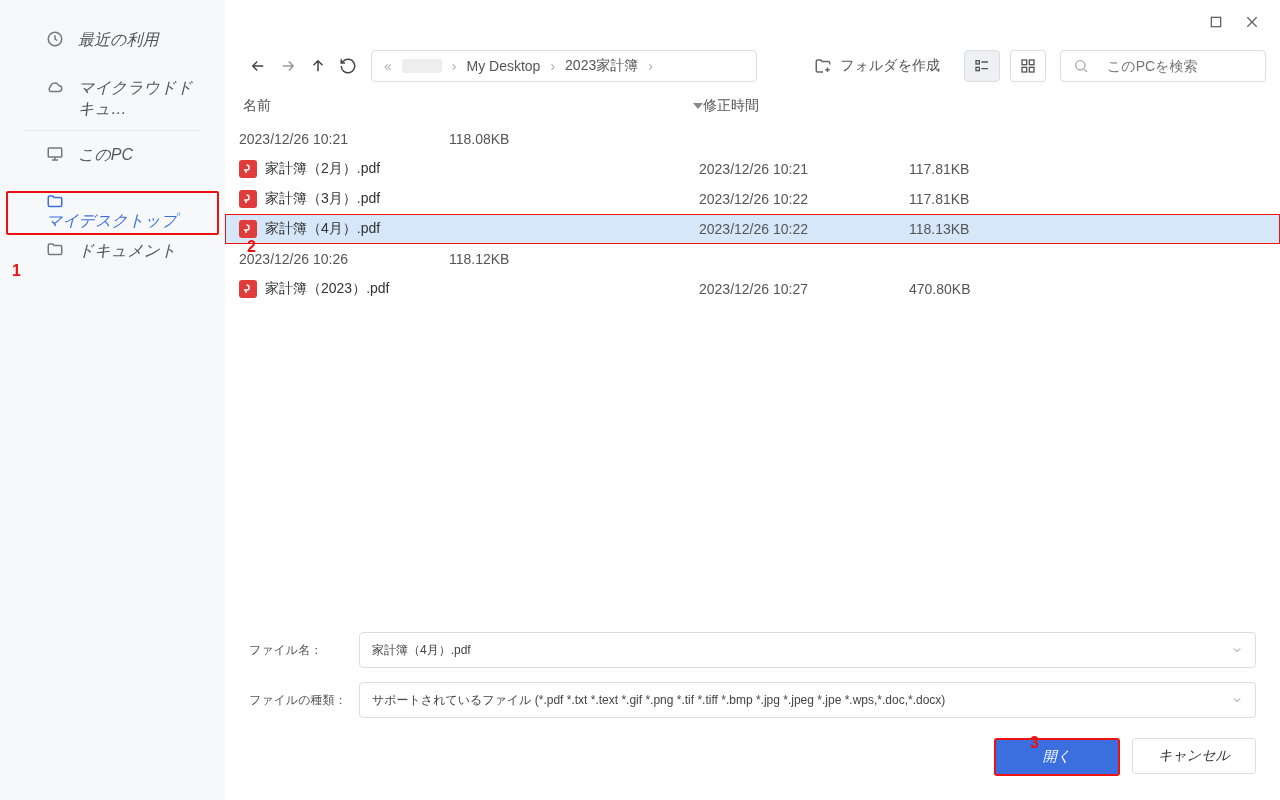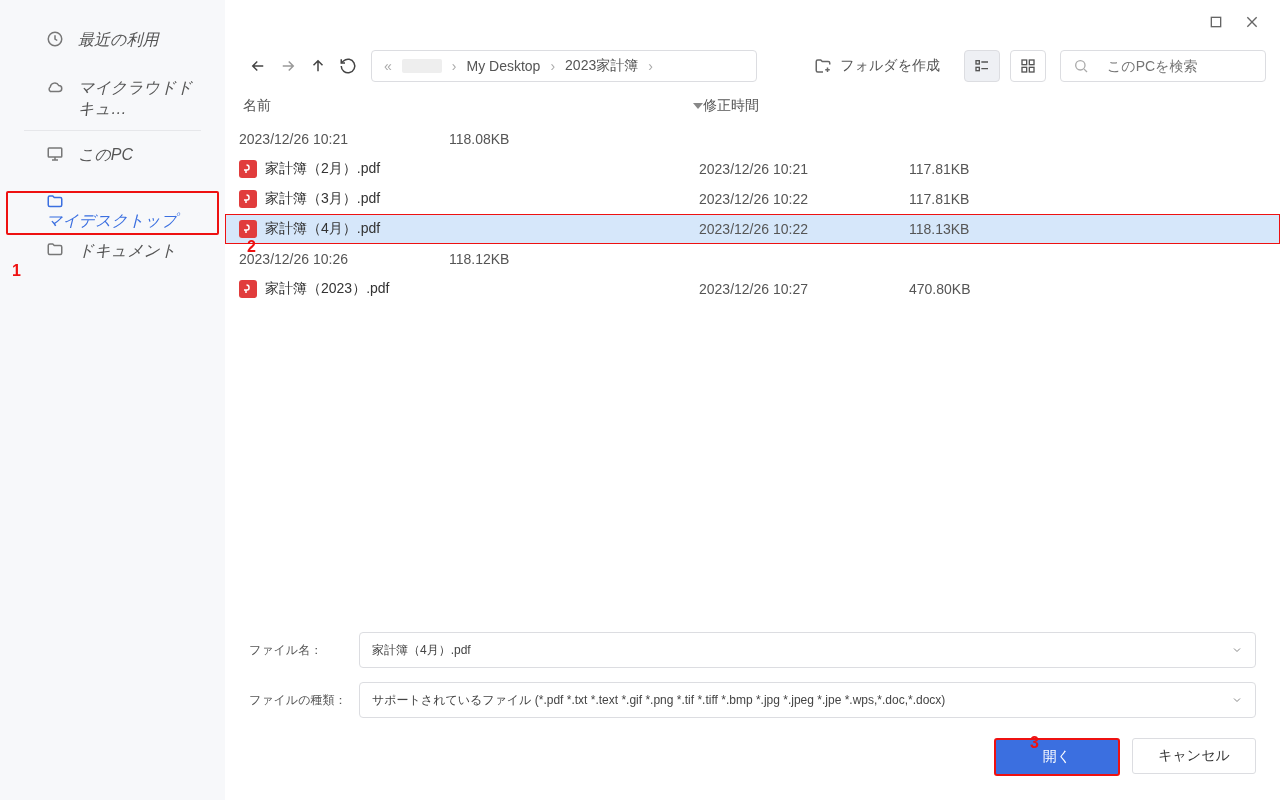--- a/index.html
+++ b/index.html
@@ -36,21 +36,21 @@
   .row .ftime{flex:0 0 210px;color:#555;}
   .row .fsize{flex:1;color:#555;}
   .row.selected{background:#d6e7fa;outline:1px solid #e11;outline-offset:-1px;}
   .pdf-ico{width:18px;height:18px;border-radius:3px;background:#e13c3c;display:flex;align-items:center;justify-content:center;color:#fff;font-size:10px;font-weight:bold;}
   .pdf-ico svg{width:12px;height:12px;}
   .bottom{border-top:0;padding:20px 24px 24px 24px;}
   .field-row{display:flex;align-items:center;margin-bottom:14px;font-size:12px;color:#555;}
   .field-row label{width:110px;flex:0 0 110px;}
   .field-row .select{flex:1;height:34px;border:1px solid #dcdde1;border-radius:4px;display:flex;align-items:center;justify-content:space-between;padding:0 12px;color:#444;cursor:pointer;}
   .actions{display:flex;justify-content:flex-end;gap:12px;margin-top:20px;}
-  .btn{height:34px;min-width:86px;border:1px solid #dcdde1;border-radius:3px;background:#fff;font-size:14px;display:flex;align-items:center;justify-content:center;cursor:pointer;padding:0 18px;}
+  .btn{height:34px;min-width:86px;border:1px solid #dcdde1;border-radius:3px;background:#fff;font-size:14px;display:flex;align-items:center;justify-content:center;cursor:pointer;padding:0 18px;font-style:italic;}
   .btn.primary{background:#3b6fe0;color:#fff;border:2px solid #e11;}
   .tri{width:0;height:0;border-left:5px solid transparent;border-right:5px solid transparent;border-top:6px solid #888;display:inline-block;}
   .callout{position:absolute;font-size:16px;font-weight:700;color:#e11;}
 </style>
 </head>
 <body>
 
 <div class="window">
 
   <div class="sidebar">

